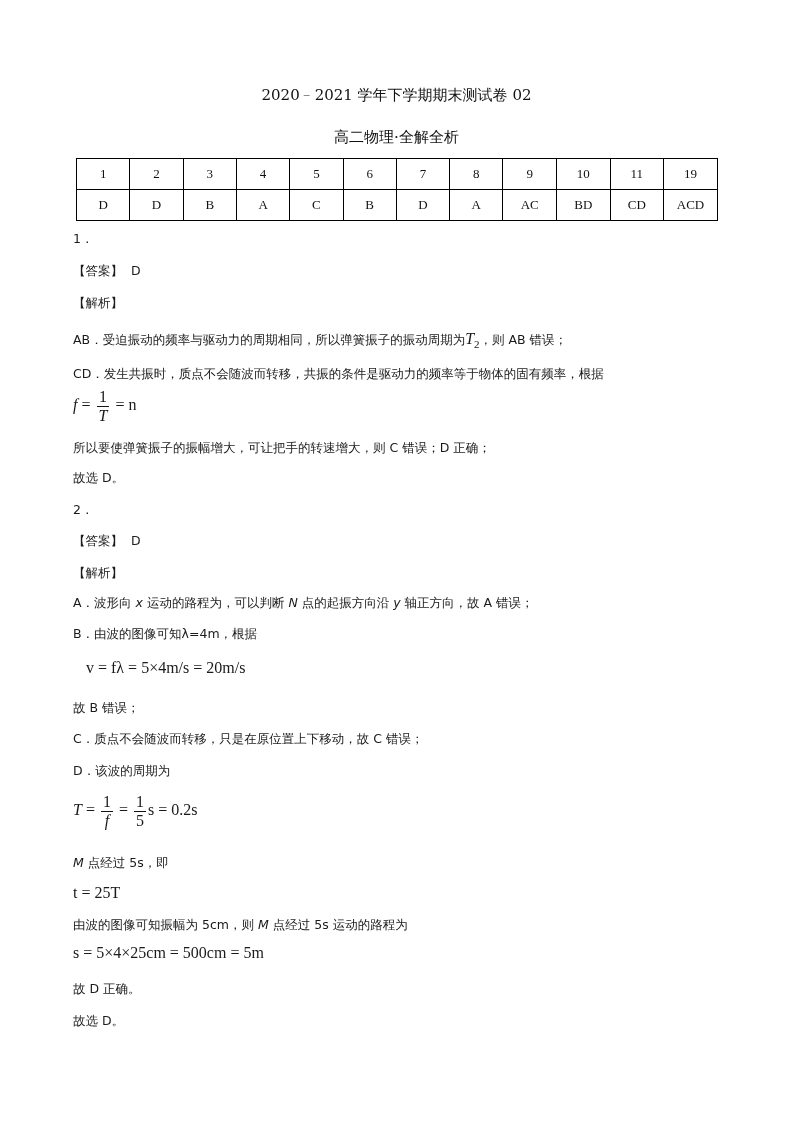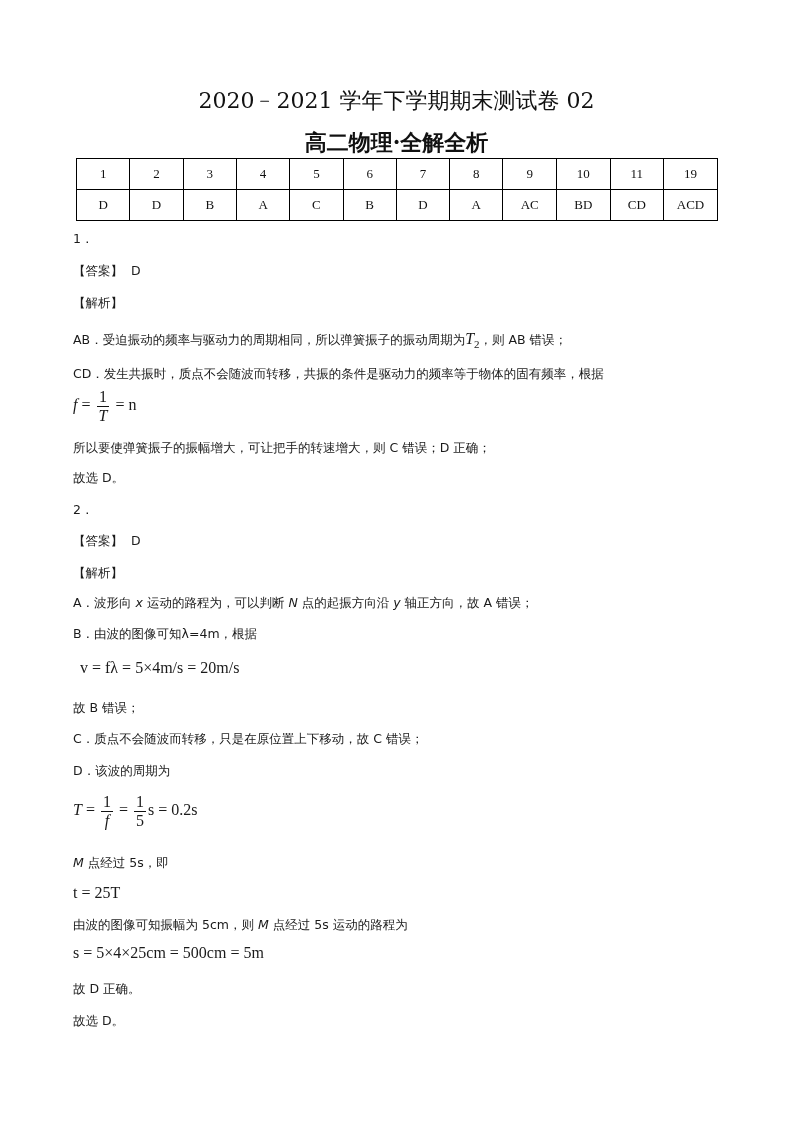--- a/index.html
+++ b/index.html
@@ -3,24 +3,24 @@
 <meta charset="utf-8">
 <style>
   html, body { margin: 0; padding: 0; background: #ffffff; }
   body {
     width: 793px; height: 1122px; position: relative; overflow: hidden;
     font-family: "DejaVu Sans", sans-serif; color: #111;
   }
   .title {
     position: absolute; left: 0; width: 793px; text-align: center;
     font-family: "DejaVu Serif", "Liberation Serif", serif;
-    font-size: 22px; color: #111;
+    font-size: 15px; color: #111;
   }
   .title-1 { top: 86px; }
-  .title-2 { top: 128px; font-weight: bold; }
+  .title-2 { top: 128px; }
   table.answers {
     position: absolute; left: 76px; top: 158px; width: 642px;
     border-collapse: collapse;
     font-family: "Liberation Serif", serif; font-size: 13px;
   }
   table.answers td {
     border: 1px solid #000; text-align: center; height: 30px; padding: 0;
     width: 53.5px;
   }
   .line {
@@ -101,21 +101,21 @@
 
 <div class="line" style="top:502px">2．</div>
 <div class="line" style="top:533px">
   <span>【答案】</span>&nbsp;&nbsp;<span>D</span>
 </div>
 <div class="line" style="top:565px">【解析】</div>
 <div class="line" style="top:595px">
   <span>A．波形向 </span><span class="it">x</span><span> 运动的路程为，可以判断 </span><span class="it">N</span><span> 点的起振方向沿 </span><span class="it">y</span><span> 轴正方向，故 A 错误；</span>
 </div>
 <div class="line" style="top:626px">B．由波的图像可知λ=4m，根据</div>
-<div class="line math" style="top:659px; left:80px">v = fλ = 5×4m/s = 20m/s</div>
+<div class="line math" style="top:659px; left:86px">v = fλ = 5×4m/s = 20m/s</div>
 <div class="line" style="top:700px">故 B 错误；</div>
 <div class="line" style="top:731px">C．质点不会随波而转移，只是在原位置上下移动，故 C 错误；</div>
 <div class="line" style="top:763px">D．该波的周期为</div>
 <div class="line math" style="top:793px">
   <i>T</i> =
   <span class="frac">
       <span class="num">1</span>
       <span class="den it">f</span>
     </span>
   =

